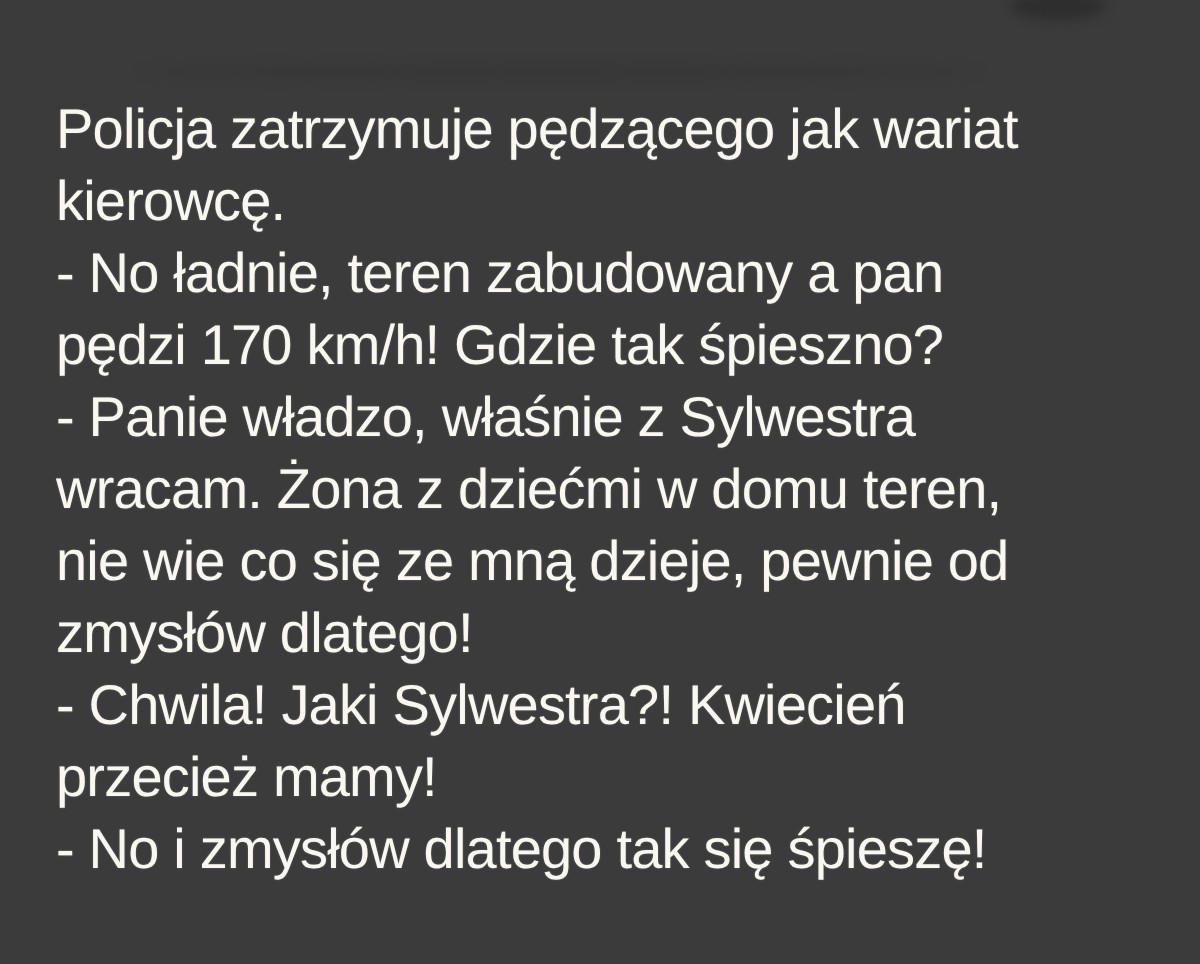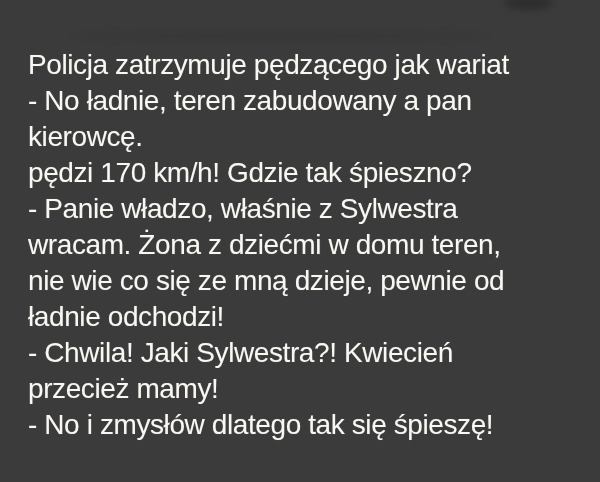--- a/index.html
+++ b/index.html
@@ -57,24 +57,24 @@
 </style>
 </head>
 <body>
 
 <div class="meme-card">
   <div class="smudge smudge-a"></div>
   <div class="smudge smudge-b"></div>
 
   <div class="joke-text">
     <div class="joke-line">Policja zatrzymuje pędzącego jak wariat</div>
+    <div class="joke-line">kierowcę.</div>
     <div class="joke-line">- No ładnie, teren zabudowany a pan</div>
-    <div class="joke-line">kierowcę.</div>
     <div class="joke-line">pędzi 170 km/h! Gdzie tak śpieszno?</div>
     <div class="joke-line">- Panie władzo, właśnie z Sylwestra</div>
     <div class="joke-line">wracam. Żona z dziećmi w domu teren,</div>
     <div class="joke-line">nie wie co się ze mną dzieje, pewnie od</div>
-    <div class="joke-line">ładnie odchodzi!</div>
+    <div class="joke-line">zmysłów dlatego!</div>
     <div class="joke-line">- Chwila! Jaki Sylwestra?! Kwiecień</div>
     <div class="joke-line">przecież mamy!</div>
     <div class="joke-line">- No i zmysłów dlatego tak się śpieszę!</div>
   </div>
 </div>
 
 </body></html>

